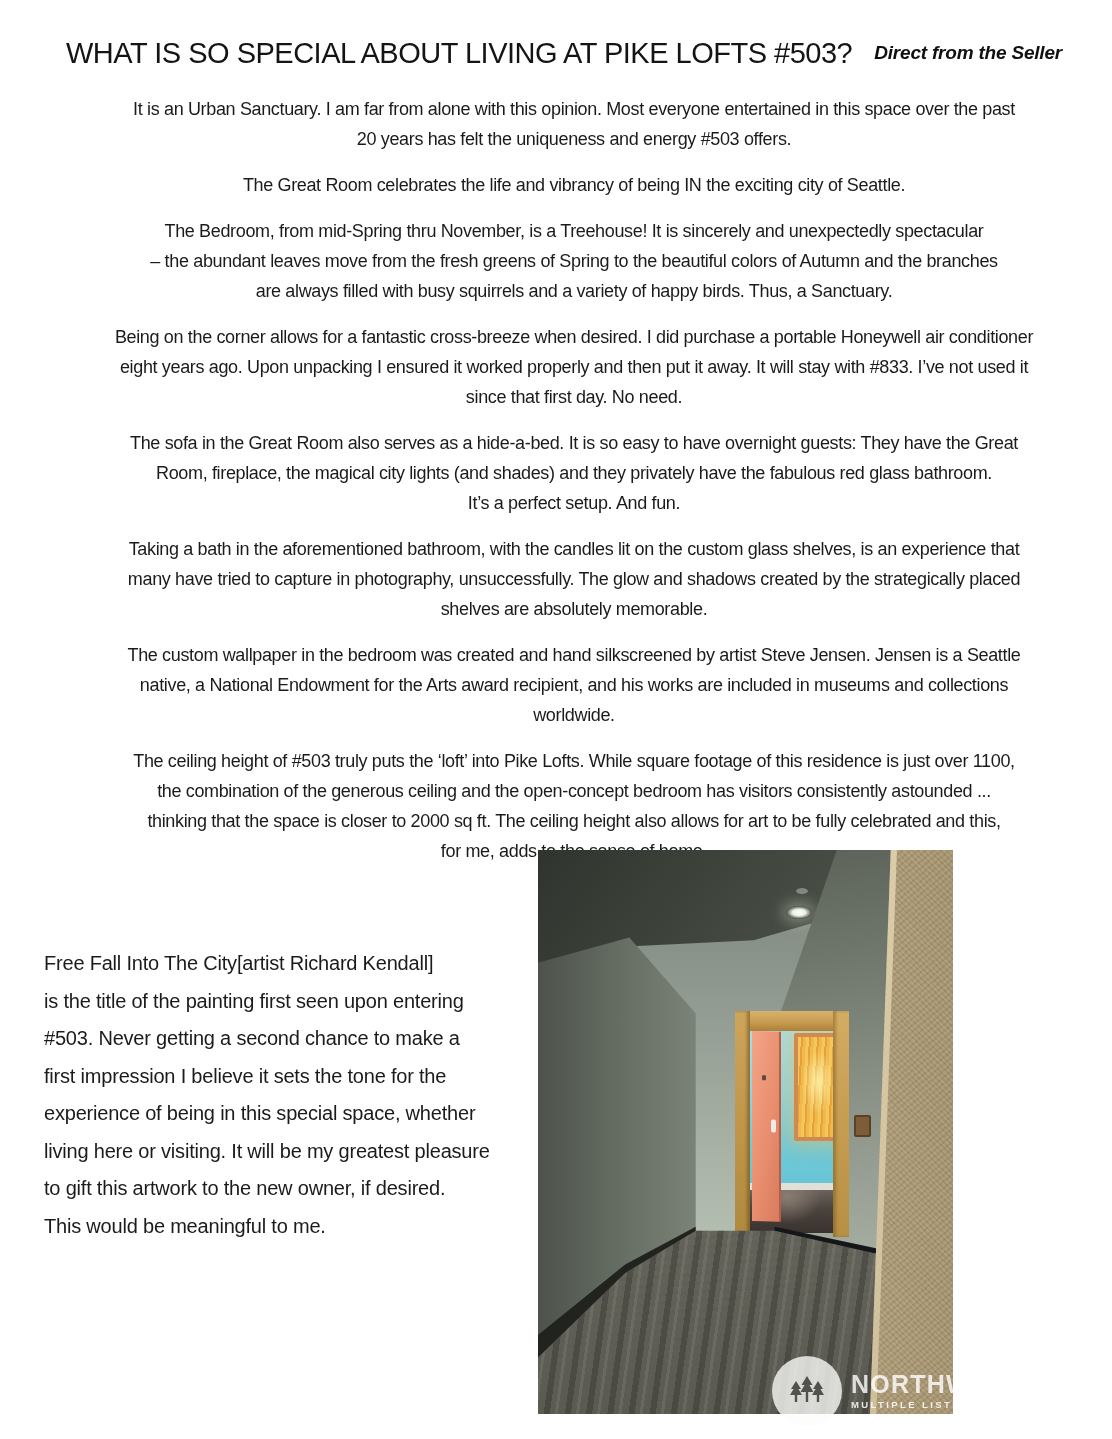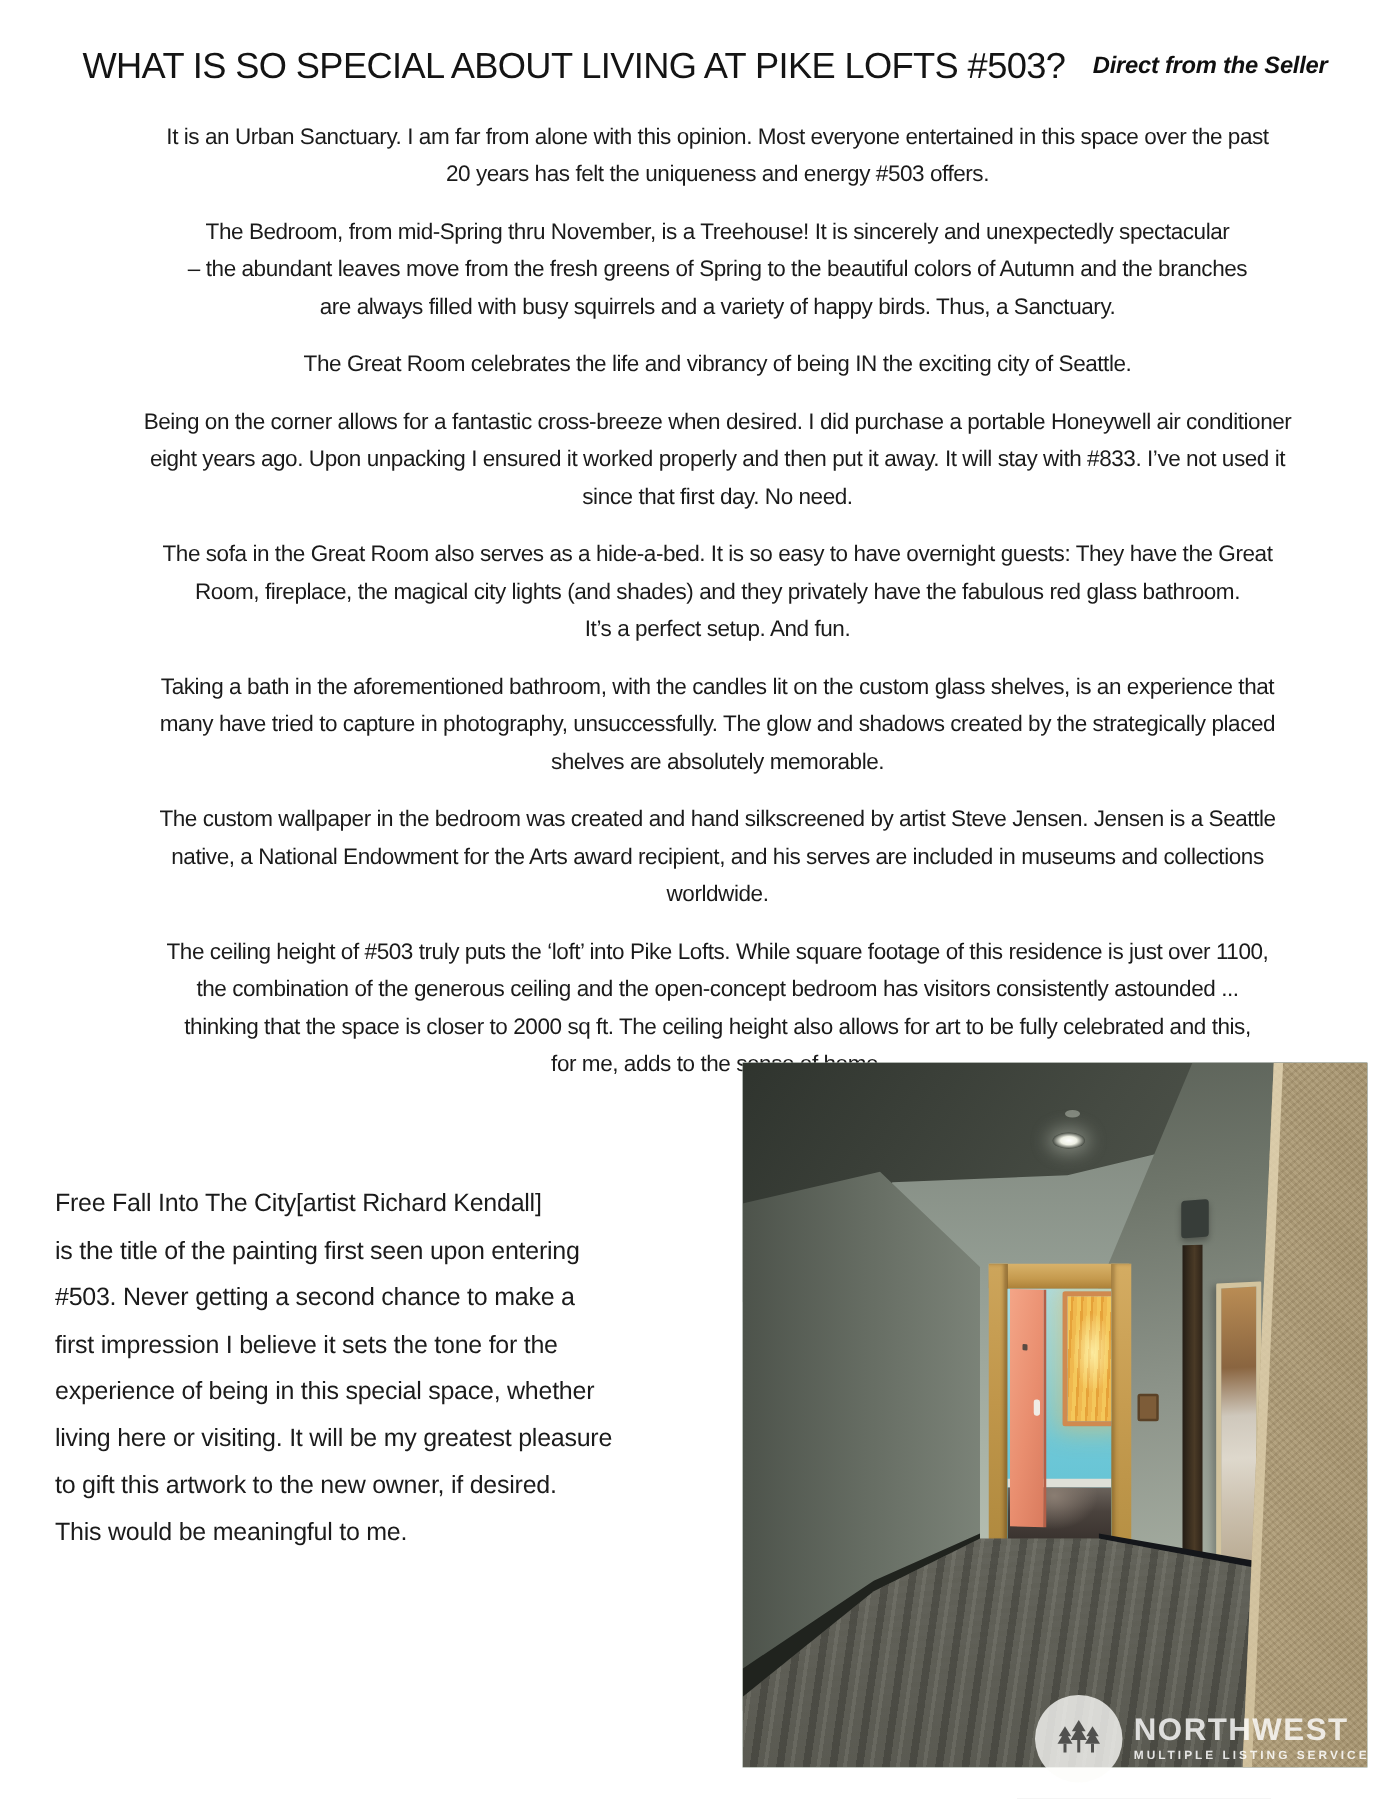--- a/index.html
+++ b/index.html
@@ -32,21 +32,21 @@
   
   .side-note{
     width:548px;margin:79px 0 0 0;
     font-size:20px;letter-spacing:-0.2px;line-height:37.5px;
     color:#1b1b1b;
   }
   .side-note .painting-title{}
   .side-note .note-rest{white-space:pre-line;margin-left:0;}
   
   .photo-wrap{
-    position:absolute;left:594px;top:850px;width:500px;height:564px;
+    position:absolute;left:538px;top:850px;width:415px;height:564px;
   }
   .photo-clip{
     position:absolute;inset:0;overflow:hidden;background:#9aa49b;
   }
   .photo-clip > div{position:absolute;}
   .far-wall{inset:0;
     background:linear-gradient(180deg,#7c837a 0%,#939d93 30%,#a9b3a7 55%,#b9c2b5 75%,#c3ccbe 100%);}
   .hall-ceiling{inset:0;
     clip-path:polygon(0 0,88% 0,66% 13%,52% 16%,24% 17%,0 34%);
     background:linear-gradient(125deg,#2f342e 0%,#454a42 35%,#565b52 65%,#61665c 100%);}
@@ -144,35 +144,35 @@
 
 <div class="page">
 
   <div class="doc-header">
     <span class="doc-title">WHAT IS SO SPECIAL ABOUT LIVING AT PIKE LOFTS #503?</span>
     <span class="doc-subtitle">Direct from the Seller</span>
   </div>
 
   <p class="body-p">It is an Urban Sanctuary. I am far from alone with this opinion. Most everyone entertained in this space over the past
 20 years has felt the uniqueness and energy #503 offers.</p>
+  <p class="body-p">The Great Room celebrates the life and vibrancy of being IN the exciting city of Seattle.</p>
   <p class="body-p">The Bedroom, from mid-Spring thru November, is a Treehouse! It is sincerely and unexpectedly spectacular
 – the abundant leaves move from the fresh greens of Spring to the beautiful colors of Autumn and the branches
 are always filled with busy squirrels and a variety of happy birds.  Thus, a Sanctuary.</p>
-  <p class="body-p">The Great Room celebrates the life and vibrancy of being IN the exciting city of Seattle.</p>
   <p class="body-p">Being on the corner allows for a fantastic cross-breeze when desired. I did purchase a portable Honeywell air conditioner
 eight years ago. Upon unpacking I ensured it worked properly and then put it away. It will stay with #833. I’ve not used it
 since that first day. No need.</p>
   <p class="body-p">The sofa in the Great Room also serves as a hide-a-bed. It is so easy to have overnight guests: They have the Great
 Room, fireplace, the magical city lights (and shades) and they privately have the fabulous red glass bathroom.
 It’s a perfect setup. And fun.</p>
   <p class="body-p">Taking a bath in the aforementioned bathroom, with the candles lit on the custom glass shelves, is an experience that
 many have tried to capture in photography, unsuccessfully. The glow and shadows created by the strategically placed
 shelves are absolutely memorable.</p>
   <p class="body-p">The custom wallpaper in the bedroom was created and hand silkscreened by artist Steve Jensen. Jensen is a Seattle
-native, a National Endowment for the Arts award recipient, and his serves are included in museums and collections
+native, a National Endowment for the Arts award recipient, and his works are included in museums and collections
 worldwide.</p>
   <p class="body-p">The ceiling height of #503 truly puts the ‘loft’ into Pike Lofts. While square footage of this residence is just over 1100,
 the combination of the generous ceiling and the open-concept bedroom has visitors consistently astounded ...
 thinking that the space is closer to 2000 sq ft. The ceiling height also allows for art to be fully celebrated and this,
 for me, adds to the sense of home.</p>
 
   <p class="side-note"><span class="painting-title">Free Fall Into The City</span><span class="note-rest">[artist Richard Kendall]
 is the title of the painting first seen upon entering
 #503. Never getting a second chance to make a
 first impression I believe it sets the tone for the

